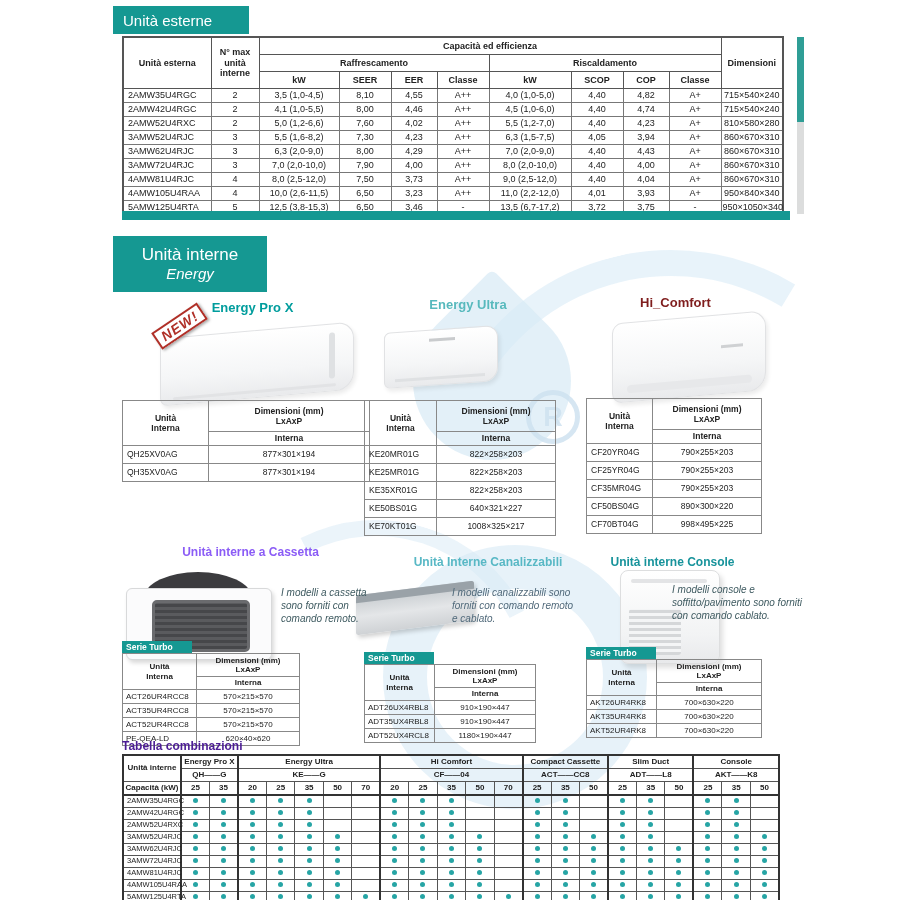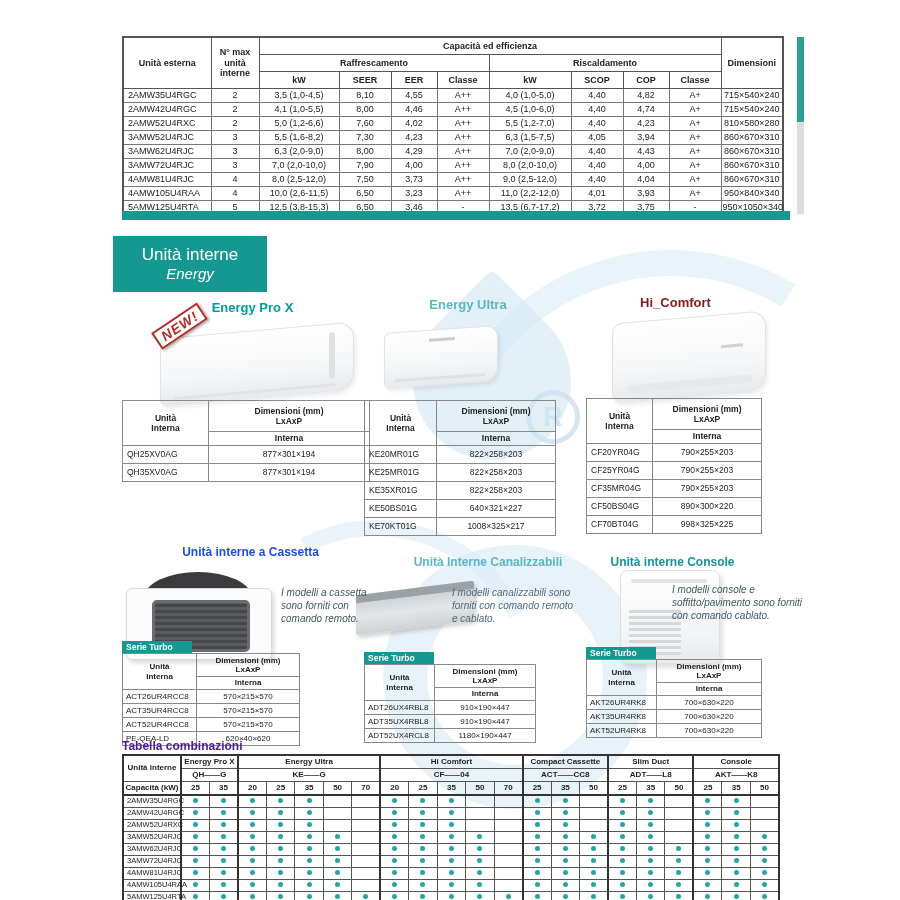--- a/index.html
+++ b/index.html
@@ -40,21 +40,21 @@
   .ext-bar{position:absolute;left:122px;top:211px;width:668px;height:9px;background:#159892;}
   .ext-strip-t{position:absolute;left:797px;top:37px;width:7px;height:85px;background:#2f9e96;}
   .ext-strip-g{position:absolute;left:797px;top:122px;width:7px;height:92px;background:#dcdddd;}
 
   
   .ptitle{position:absolute;font-weight:bold;font-size:13px;text-align:center;}
   .t-prox{left:150px;top:300px;width:205px;color:#009d9d;}
   .t-ultra{left:368px;top:297px;width:200px;color:#57b9bd;}
   .t-hic{left:578px;top:295px;width:195px;color:#7f1d1d;}
   .stitle{position:absolute;font-weight:bold;font-size:12px;text-align:center;}
-  .t-cass{left:128px;top:545px;width:245px;color:#1d4ed8;}
+  .t-cass{left:128px;top:545px;width:245px;color:#8b5cf6;}
   .t-canal{left:368px;top:555px;width:240px;color:#58b8c5;}
   .t-cons{left:600px;top:555px;width:145px;color:#17939b;}
 
   
   .mini{position:absolute;border-collapse:collapse;font-size:8.5px;table-layout:fixed;}
   .mini th,.mini td{border:1px solid #888;text-align:center;padding:0 2px;line-height:1.2;}
   .mini thead th{font-weight:bold;}
   .mini td:first-child{text-align:left;padding-left:4px;}
   .mini .h1{height:30px;}
   .mini .h2{height:13px;}
@@ -134,20 +134,21 @@
 <body>
 
 <div class="page">
 
   <div class="wm-arc"></div>
   <div class="wm-arc2"></div>
   <div class="wm-drop"></div>
   <div class="wm-ring"></div>
   <div class="wm-r">R</div>
 
+  <div class="teal-box box-esterne">Unità esterne</div>
 
   <table class="ext-table">
     <colgroup>
       <col style="width:88px">
         <col style="width:48px">
         <col style="width:80px">
         <col style="width:52px">
       <col style="width:46px">
         <col style="width:52px">
         <col style="width:82px">
@@ -423,21 +424,21 @@
         <tr>
           <td>CF35MR04G</td>
           <td>790×255×203</td>
         </tr>
         <tr>
           <td>CF50BS04G</td>
           <td>890×300×220</td>
         </tr>
         <tr>
           <td>CF70BT04G</td>
-          <td>998×325×225</td>
+          <td>998×495×225</td>
         </tr>
       </tbody>
   </table>
 
   <div class="stitle t-cass">Unità interne a Cassetta</div>
   <div class="stitle t-canal">Unità Interne Canalizzabili</div>
   <div class="stitle t-cons">Unità interne Console</div>
 
   <div class="abs cassette">
     <div class="top"></div>

